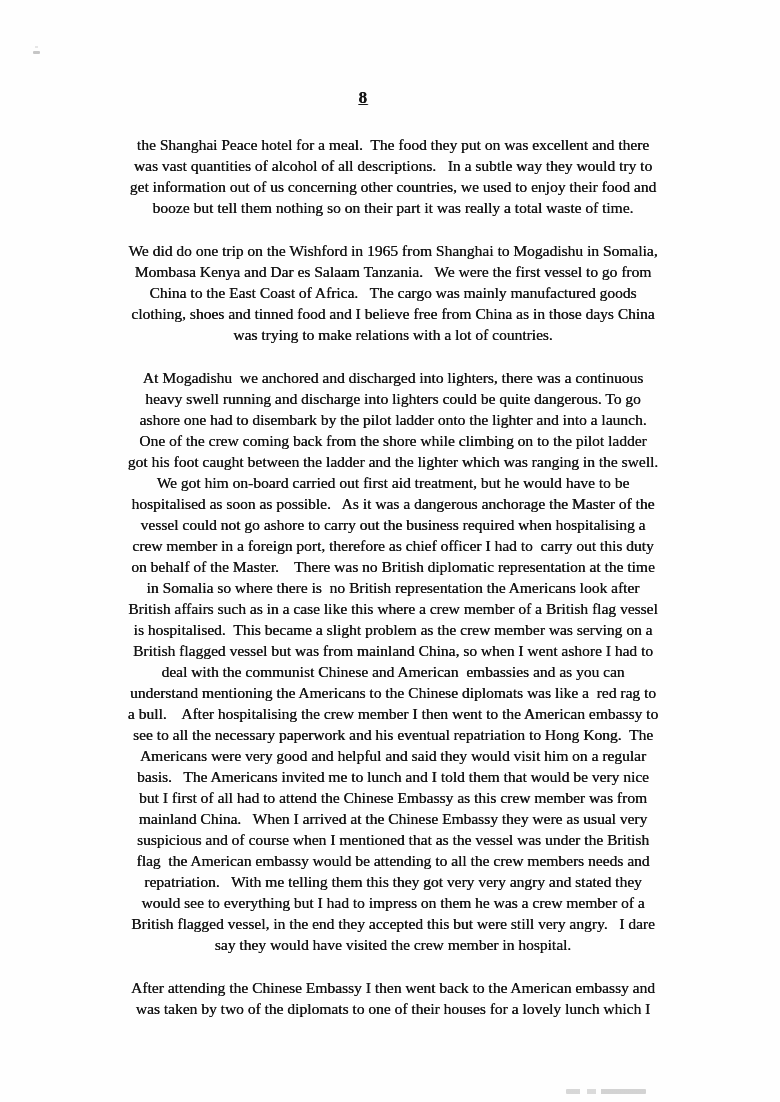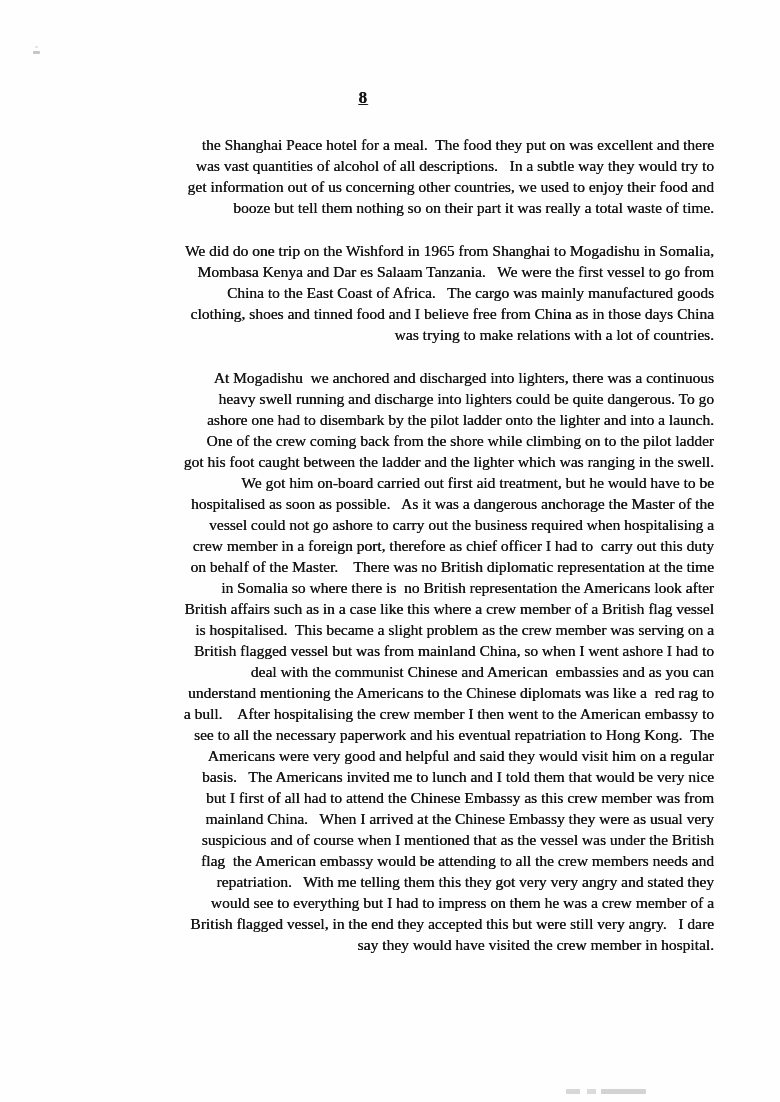--- a/index.html
+++ b/index.html
@@ -31,21 +31,21 @@
     font-weight: bold;
     text-decoration: underline;
     letter-spacing: 0.5px;
     text-shadow: 0.3px 0 0 currentColor;
   }
   .para {
     margin: 0 0 22px 0;
     font-size: 15.5px;
     line-height: 21px;
     white-space: pre-wrap;
-    text-align: right;
+    text-align: center;
     color: #161616;
     text-shadow: 0.28px 0 0 currentColor;
   }
   
   .artifact-topleft {
     position: absolute;
     left: 33px;
     top: 51px;
     width: 7px;
     height: 3px;
@@ -120,15 +120,17 @@
 basis.   The Americans invited me to lunch and I told them that would be very nice
 but I first of all had to attend the Chinese Embassy as this crew member was from
 mainland China.   When I arrived at the Chinese Embassy they were as usual very
 suspicious and of course when I mentioned that as the vessel was under the British
 flag  the American embassy would be attending to all the crew members needs and
 repatriation.   With me telling them this they got very very angry and stated they
 would see to everything but I had to impress on them he was a crew member of a
 British flagged vessel, in the end they accepted this but were still very angry.   I dare
 say they would have visited the crew member in hospital.</p>
 
+  <p class="para">After attending the Chinese Embassy I then went back to the American embassy and
+was taken by two of the diplomats to one of their houses for a lovely lunch which I</p>
 
   <div class="artifact-bottomright"></div>
 </div>
 
 </body></html>

